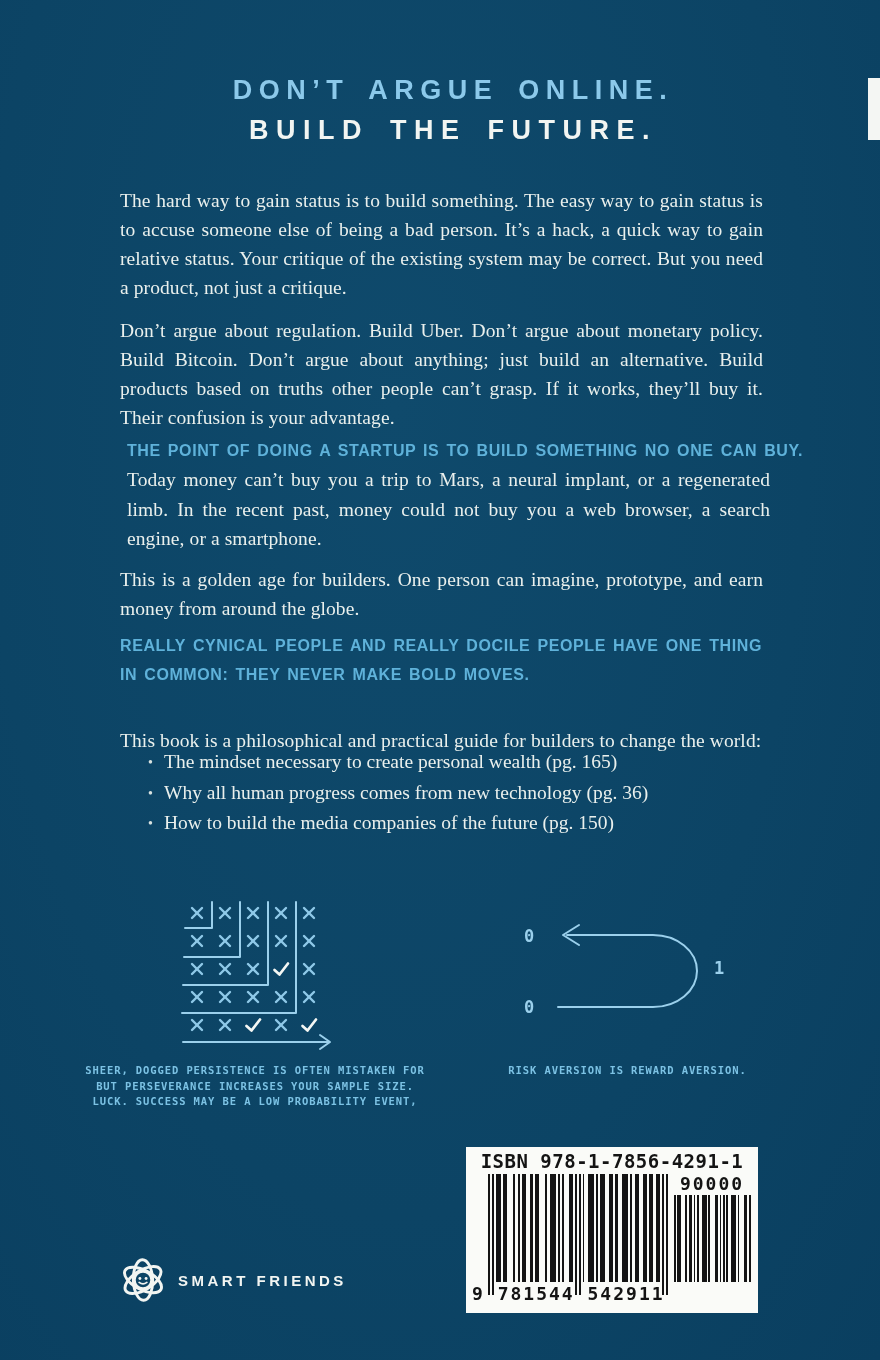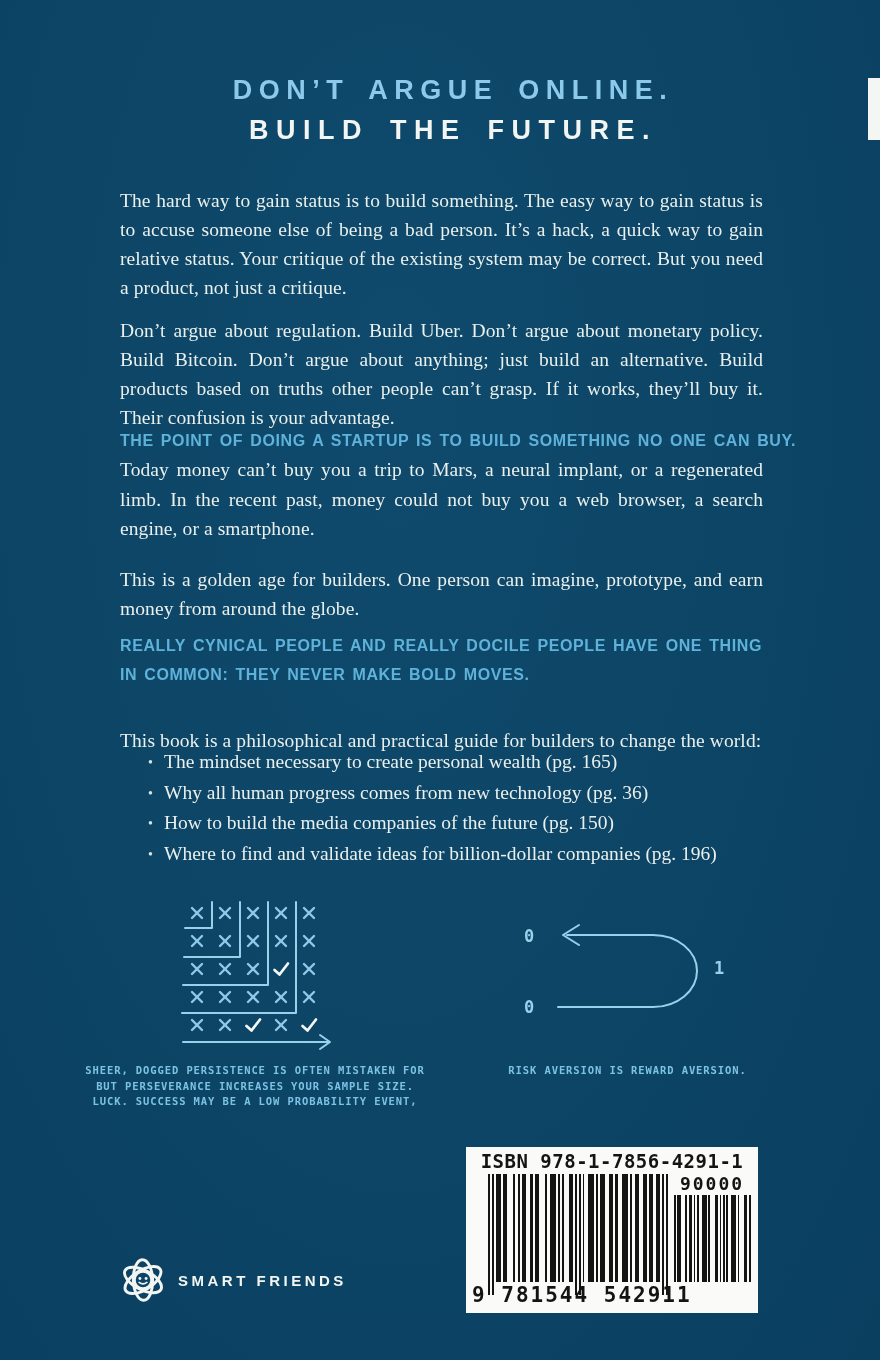--- a/index.html
+++ b/index.html
@@ -14,21 +14,21 @@
   
   .title-block{position:absolute;top:70px;left:13px;width:100%;text-align:center;
     font-family:"Liberation Sans", sans-serif;font-weight:bold;font-size:27px;line-height:40px;}
   .title-line1{color:#8CC9EA;letter-spacing:6.5px;word-spacing:6px;}
   .title-line2{color:#F2F5F2;letter-spacing:7.5px;word-spacing:6px;}
   
   .para{position:absolute;left:120px;width:643px;color:#EAF0ED;
     font-size:19.5px;line-height:29.3px;text-align:justify;letter-spacing:0.1px;}
   .caps{font-family:"Liberation Sans", sans-serif;font-weight:bold;color:#5FB2DA;
     font-size:16px;letter-spacing:0.6px;word-spacing:2px;line-height:29.3px;white-space:nowrap;}
-  #p1{top:166px;} #p2{top:296px;} #p3{top:426px;} #p4{top:545px;}
+  #p1{top:166px;} #p2{top:296px;} #p3{top:436px;margin-left:7px;} #p4{top:545px;}
   #p5{top:631px;} #p6{top:706px;}
   .caps-line{display:block;}
   
   .bullets{position:absolute;left:148px;top:751px;width:615px;margin:0;padding:0;list-style:none;
     color:#EAF0ED;font-size:19.5px;line-height:21px;}
   .bullets li{margin:0 0 9.5px 0;padding-left:16px;position:relative;}
   .bullets li::before{content:"•";position:absolute;left:0;top:1px;font-size:14px;color:#D8E2E0;}
   
   .diagram-svg{position:absolute;}
   #grid-svg{left:165px;top:893px;width:185px;height:162px;}
@@ -46,21 +46,21 @@
   .caption span{display:block;text-align:center;}
   
   .barcode-box{position:absolute;left:466px;top:1147px;width:292px;height:166px;background:#FAFBF8;}
   .isbn-text{position:absolute;left:0;top:3px;width:100%;text-align:center;
     font-family:"DejaVu Sans Mono", monospace;font-weight:bold;color:#141414;
     font-size:19px;letter-spacing:0.5px;}
   #ean-bars{position:absolute;left:22px;top:27px;width:180px;height:121px;}
   #supp-bars{position:absolute;left:208px;top:48px;width:77px;height:87px;}
   .barcode-number{position:absolute;left:6px;top:136px;width:220px;
     font-family:"DejaVu Sans Mono", monospace;font-weight:bold;color:#141414;
-    font-size:21px;letter-spacing:2px;}
+    font-size:18px;letter-spacing:2px;}
   .supp-number{position:absolute;left:205px;top:26px;width:82px;text-align:center;
     font-family:"DejaVu Sans Mono", monospace;font-weight:bold;color:#141414;
     font-size:18px;letter-spacing:2px;}
   
   #logo-svg{position:absolute;left:114px;top:1251px;width:58px;height:58px;}
   .publisher-name{position:absolute;left:178px;top:1272px;
     font-family:"Liberation Sans", sans-serif;font-weight:bold;color:#F2F5F2;
     font-size:15px;letter-spacing:3.5px;}
   
   .edge-tab{position:absolute;left:868px;top:78px;width:12px;height:62px;background:#F4F6F3;}
@@ -85,21 +85,20 @@
   <div id="p5" class="para">
     <span class="caps caps-line">REALLY CYNICAL PEOPLE AND REALLY DOCILE PEOPLE HAVE ONE THING</span>
     <span class="caps caps-line">IN COMMON: THEY NEVER MAKE BOLD MOVES.</span>
   </div>
   <p id="p6" class="para">This book is a philosophical and practical guide for builders to change the world:</p>
 
   <ul class="bullets">
     <li>The mindset necessary to create personal wealth (pg. 165)</li>
     <li>Why all human progress comes from new technology (pg. 36)</li>
     <li>How to build the media companies of the future (pg. 150)</li>
-    <li>Where to find and validate ideas for billion-dollar companies (pg. 196)</li>
   </ul>
 
   <svg id="grid-svg" class="diagram-svg" viewBox="0 0 185 162">
     <polyline class="diagram-line" points="47,9 47,35 20,35"></polyline>
     <polyline class="diagram-line" points="75,9 75,64 19,64"></polyline>
     <polyline class="diagram-line" points="103,9 103,92 18,92"></polyline>
     <polyline class="diagram-line" points="131,9 131,120 17,120"></polyline>
     <polyline class="diagram-line" points="18,149 164,149"></polyline>
     <polyline class="diagram-line" points="155,142 165,149 155,156"></polyline>
     <g>

